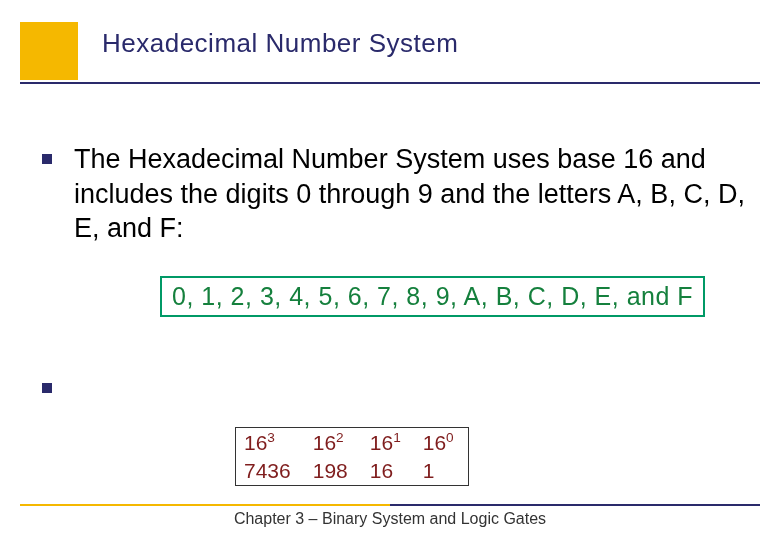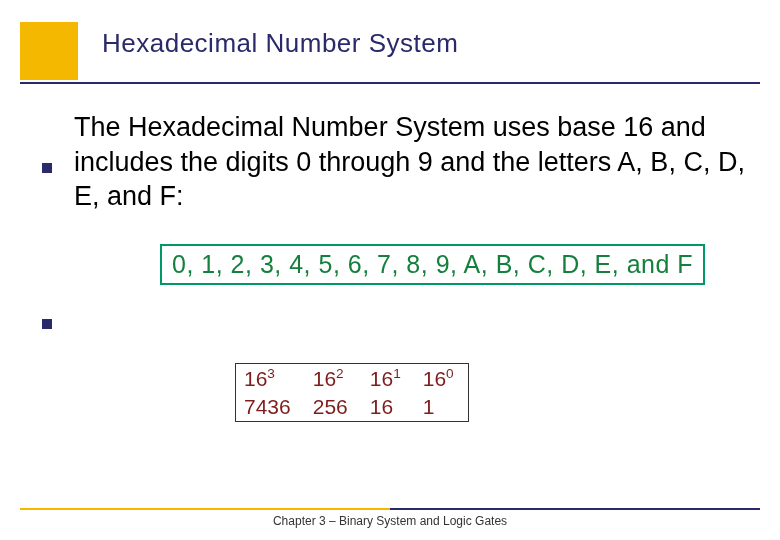--- a/index.html
+++ b/index.html
@@ -40,24 +40,25 @@
     z-index: 1;
   }
   .content {
     position: absolute;
     top: 110px;
     left: 0;
     width: 780px;
   }
   .bullet-block {
     display: flex;
-    align-items: center;
+    align-items: flex-start;
     margin-left: 42px;
     margin-right: 20px;
     margin-bottom: 24px;
+    margin-top: 32px;
   }
   .bullet {
     width: 10px;
     height: 10px;
     background: #2A2A6B;
     margin-top: 12px;
     margin-right: 22px;
     flex-shrink: 0;
   }
   .bullet-text {
@@ -101,21 +102,21 @@
     width: 780px;
   }
   .footer-line {
     height: 2px;
     width: 740px;
     margin: 0 auto 4px auto;
     background: linear-gradient(to right, #F5B800 0%, #F5B800 50%, #2A2A6B 50%, #2A2A6B 100%);
   }
   .footer-text {
     text-align: center;
-    font-size: 12px;
+    font-size: 16px;
     color: #333;
   }
 </style>
 </head>
 <body>
 
 <div class="title-accent"></div>
 <div class="title-underline"></div>
 <div class="title-text">Hexadecimal Number System</div>
 
@@ -136,21 +137,21 @@
     <table>
       <tbody>
           <tr>
         <td><span>16</span><sup>3</sup></td>
         <td><span>16</span><sup>2</sup></td>
         <td><span>16</span><sup>1</sup></td>
         <td><span>16</span><sup>0</sup></td>
       </tr>
       <tr>
         <td>7436</td>
-        <td>256</td>
+        <td>198</td>
         <td>16</td>
         <td>1</td>
       </tr>
     </tbody>
       </table>
   </div>
 
 </div>
 
 <div class="footer">

